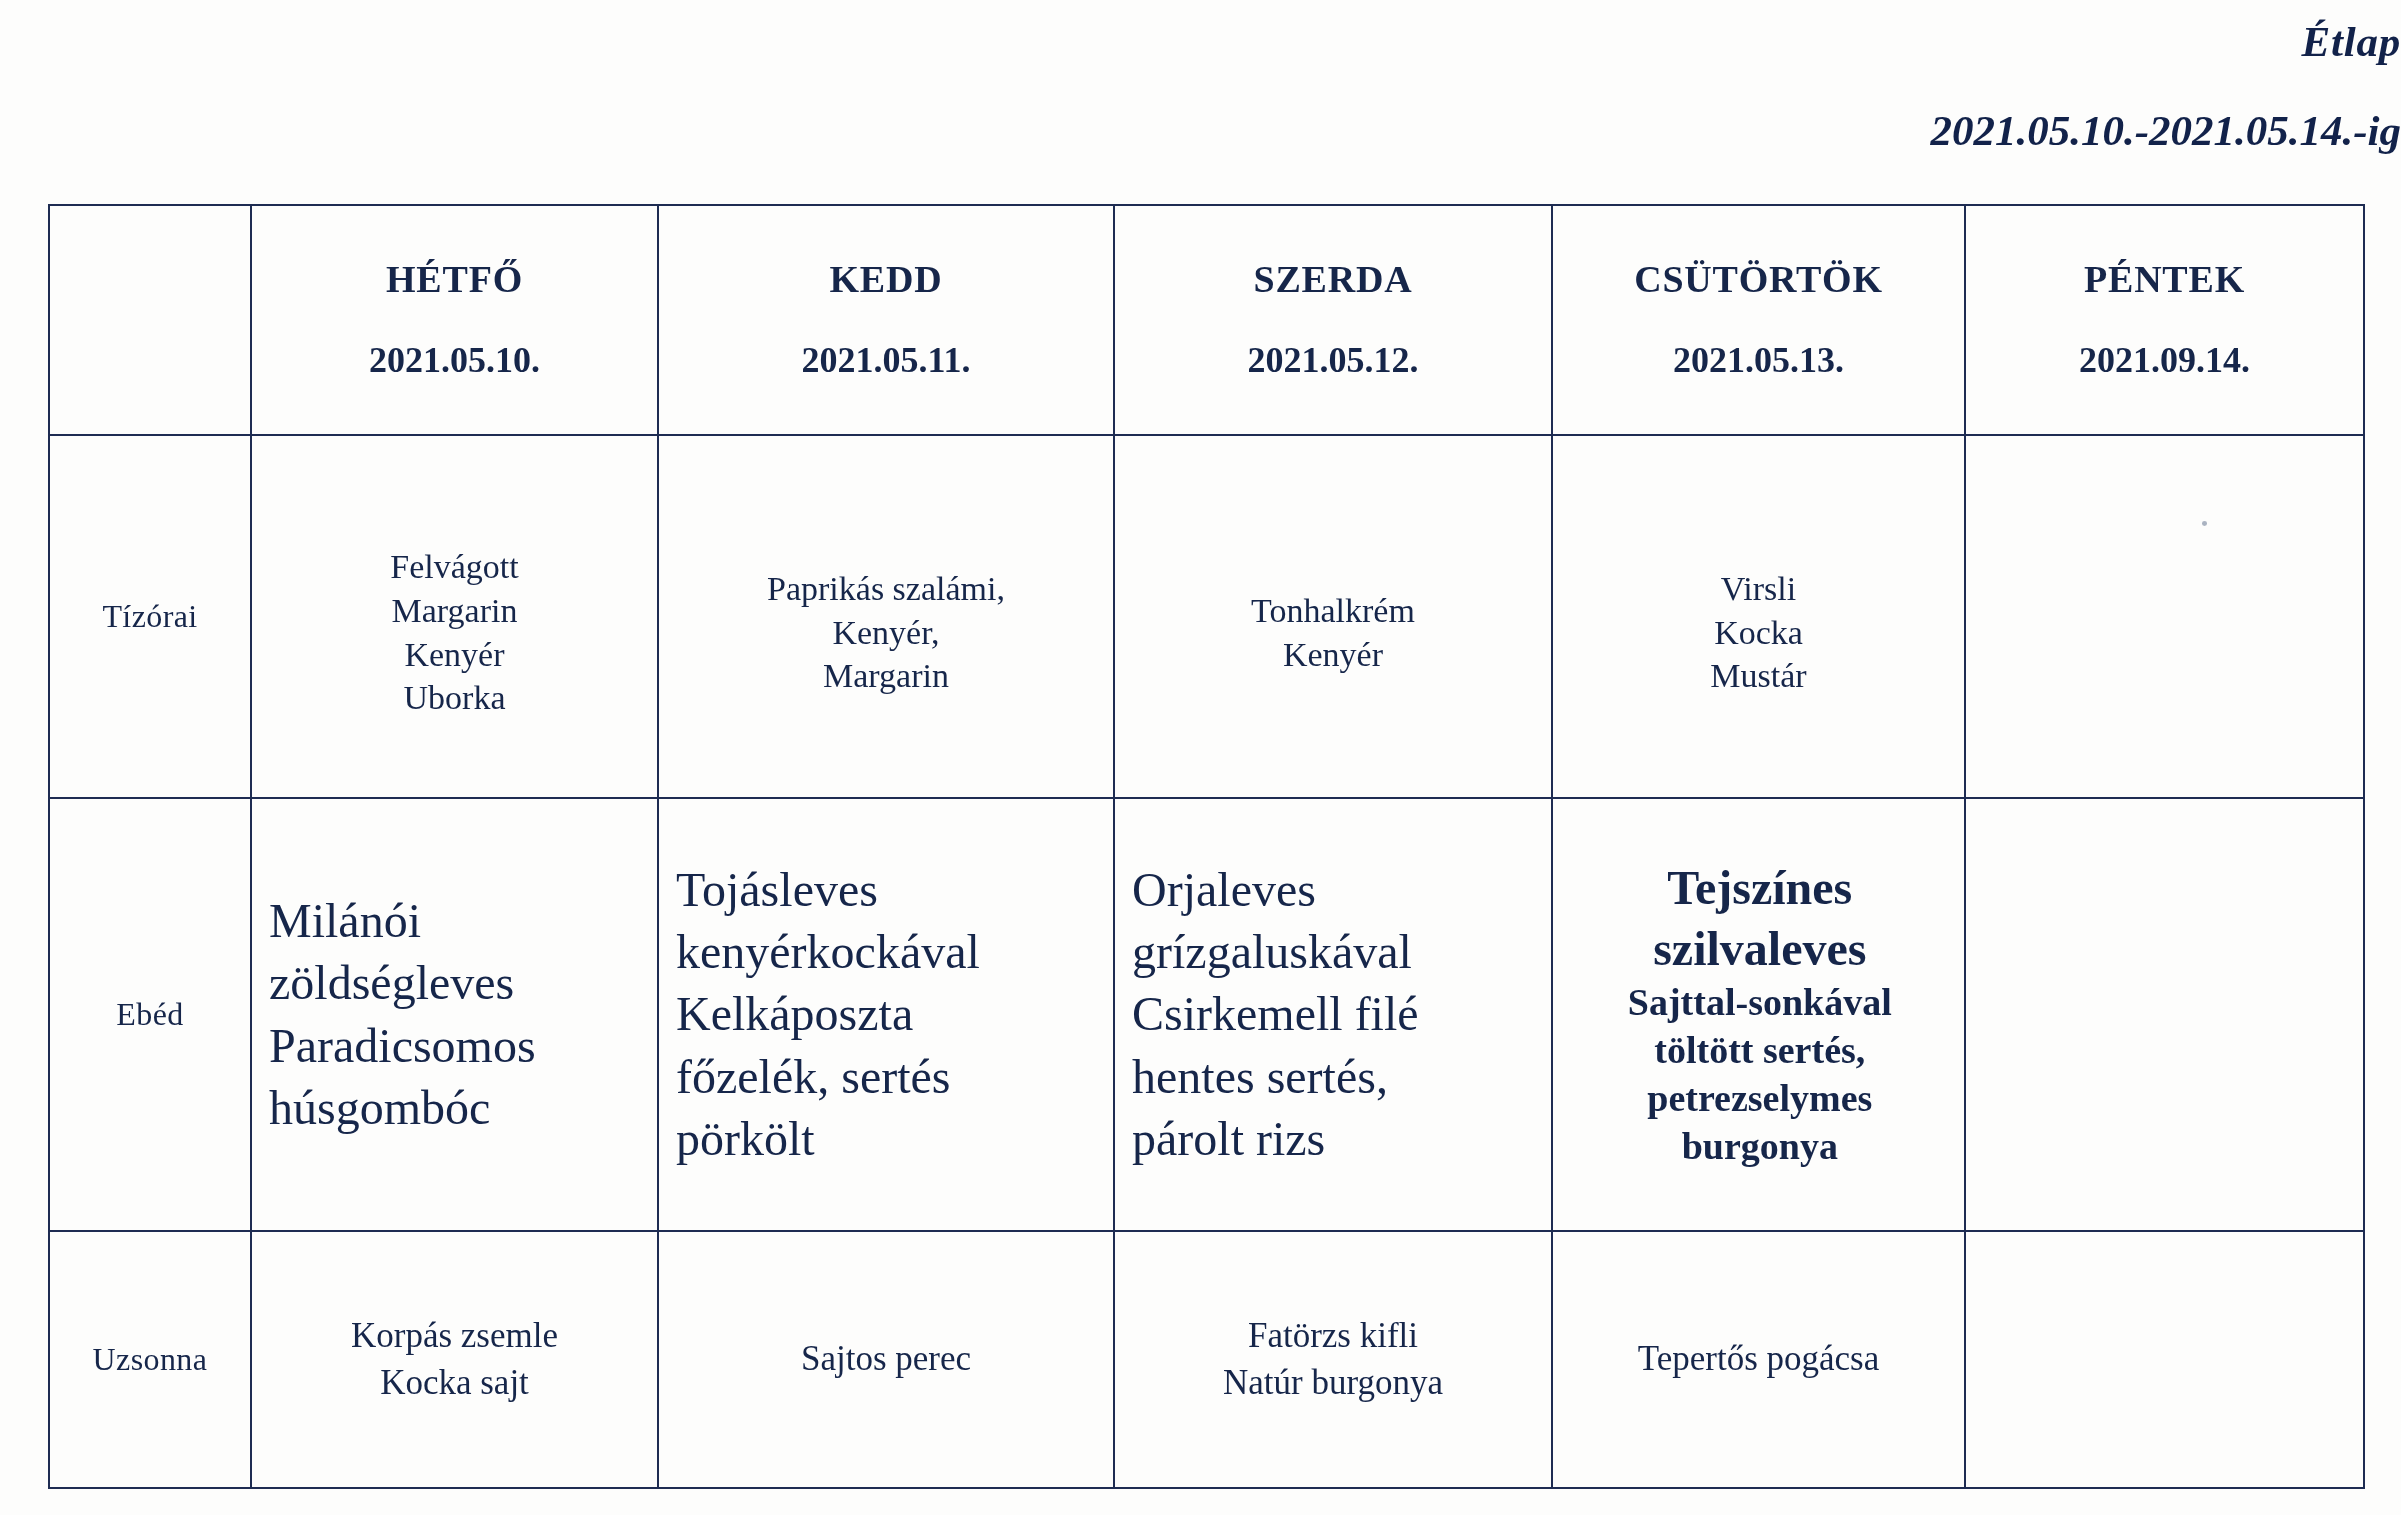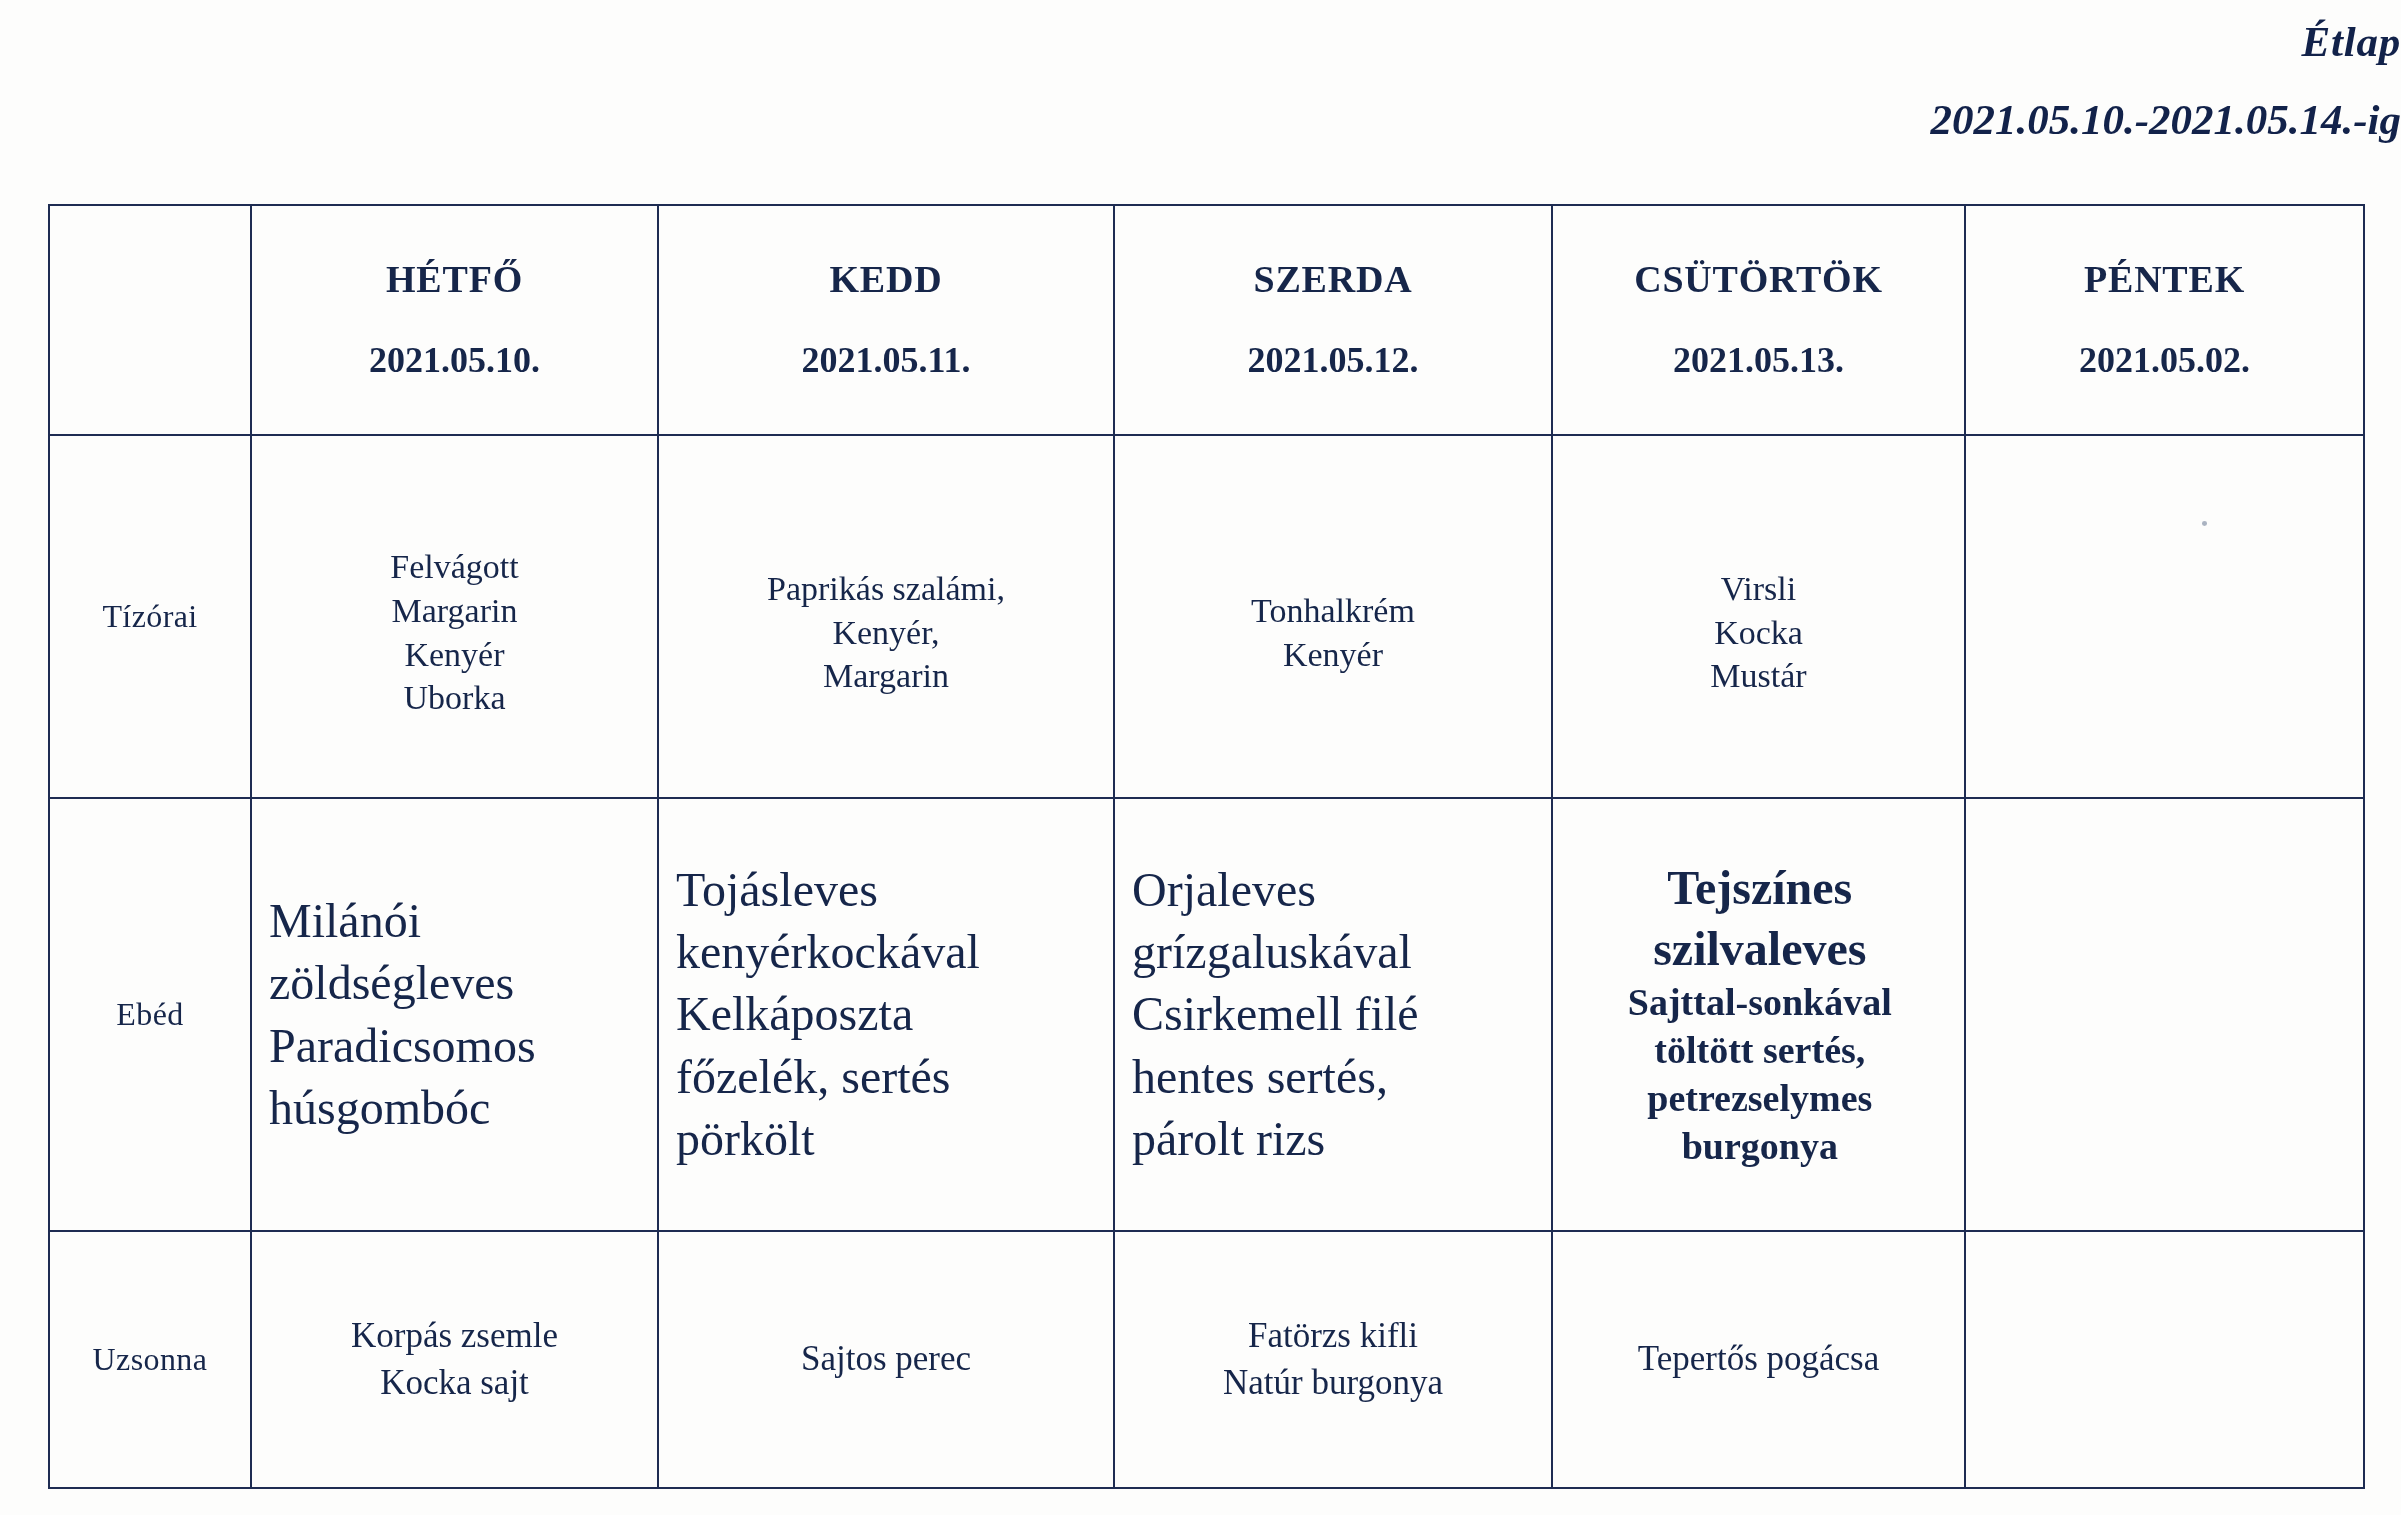--- a/index.html
+++ b/index.html
@@ -35,21 +35,21 @@
   }
   .doc-title {
     margin-top: 17px;
     font-style: italic;
     font-weight: bold;
     font-size: 43px;
     letter-spacing: 0.8px;
     color: #12224a;
   }
   .doc-subtitle {
-    margin-top: 29px;
+    margin-top: 40px;
     font-style: italic;
     font-weight: bold;
     font-size: 43px;
     letter-spacing: 0px;
     color: #12224a;
   }
 
   
   .menu-table-wrap {
     position: absolute;
@@ -194,21 +194,21 @@
         <td>
           <div class="day-name">SZERDA</div>
           <div class="day-date">2021.05.12.</div>
         </td>
         <td>
           <div class="day-name">CSÜTÖRTÖK</div>
           <div class="day-date">2021.05.13.</div>
         </td>
         <td>
           <div class="day-name">PÉNTEK</div>
-          <div class="day-date">2021.05.02.</div>
+          <div class="day-date">2021.09.14.</div>
         </td>
       </tr>
 
       <tr class="row-tizorai">
         <td class="row-label">Tízórai</td>
         <td class="top-align">
           <div class="cell-lines snack">
               <span class="ln">Felvágott</span>
               <span class="ln">Margarin</span>
               <span class="ln">Kenyér</span>

